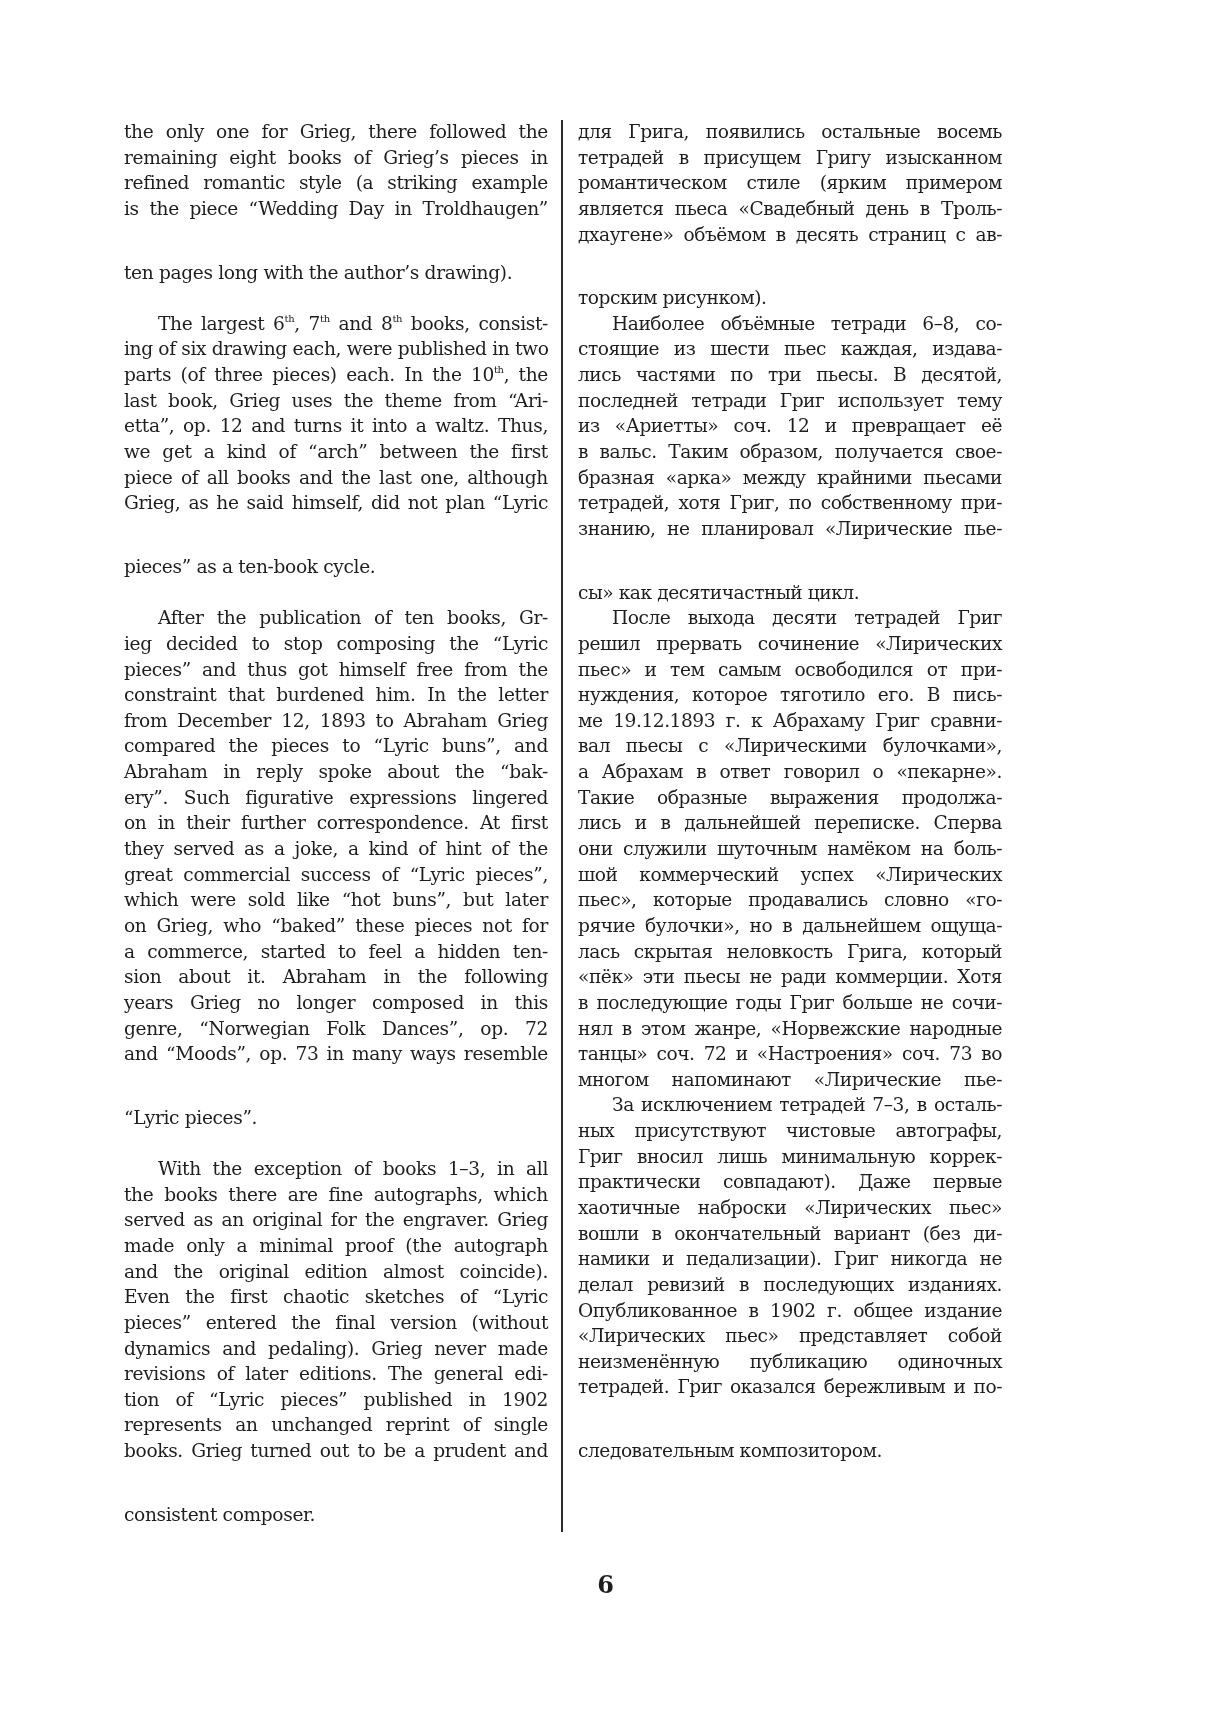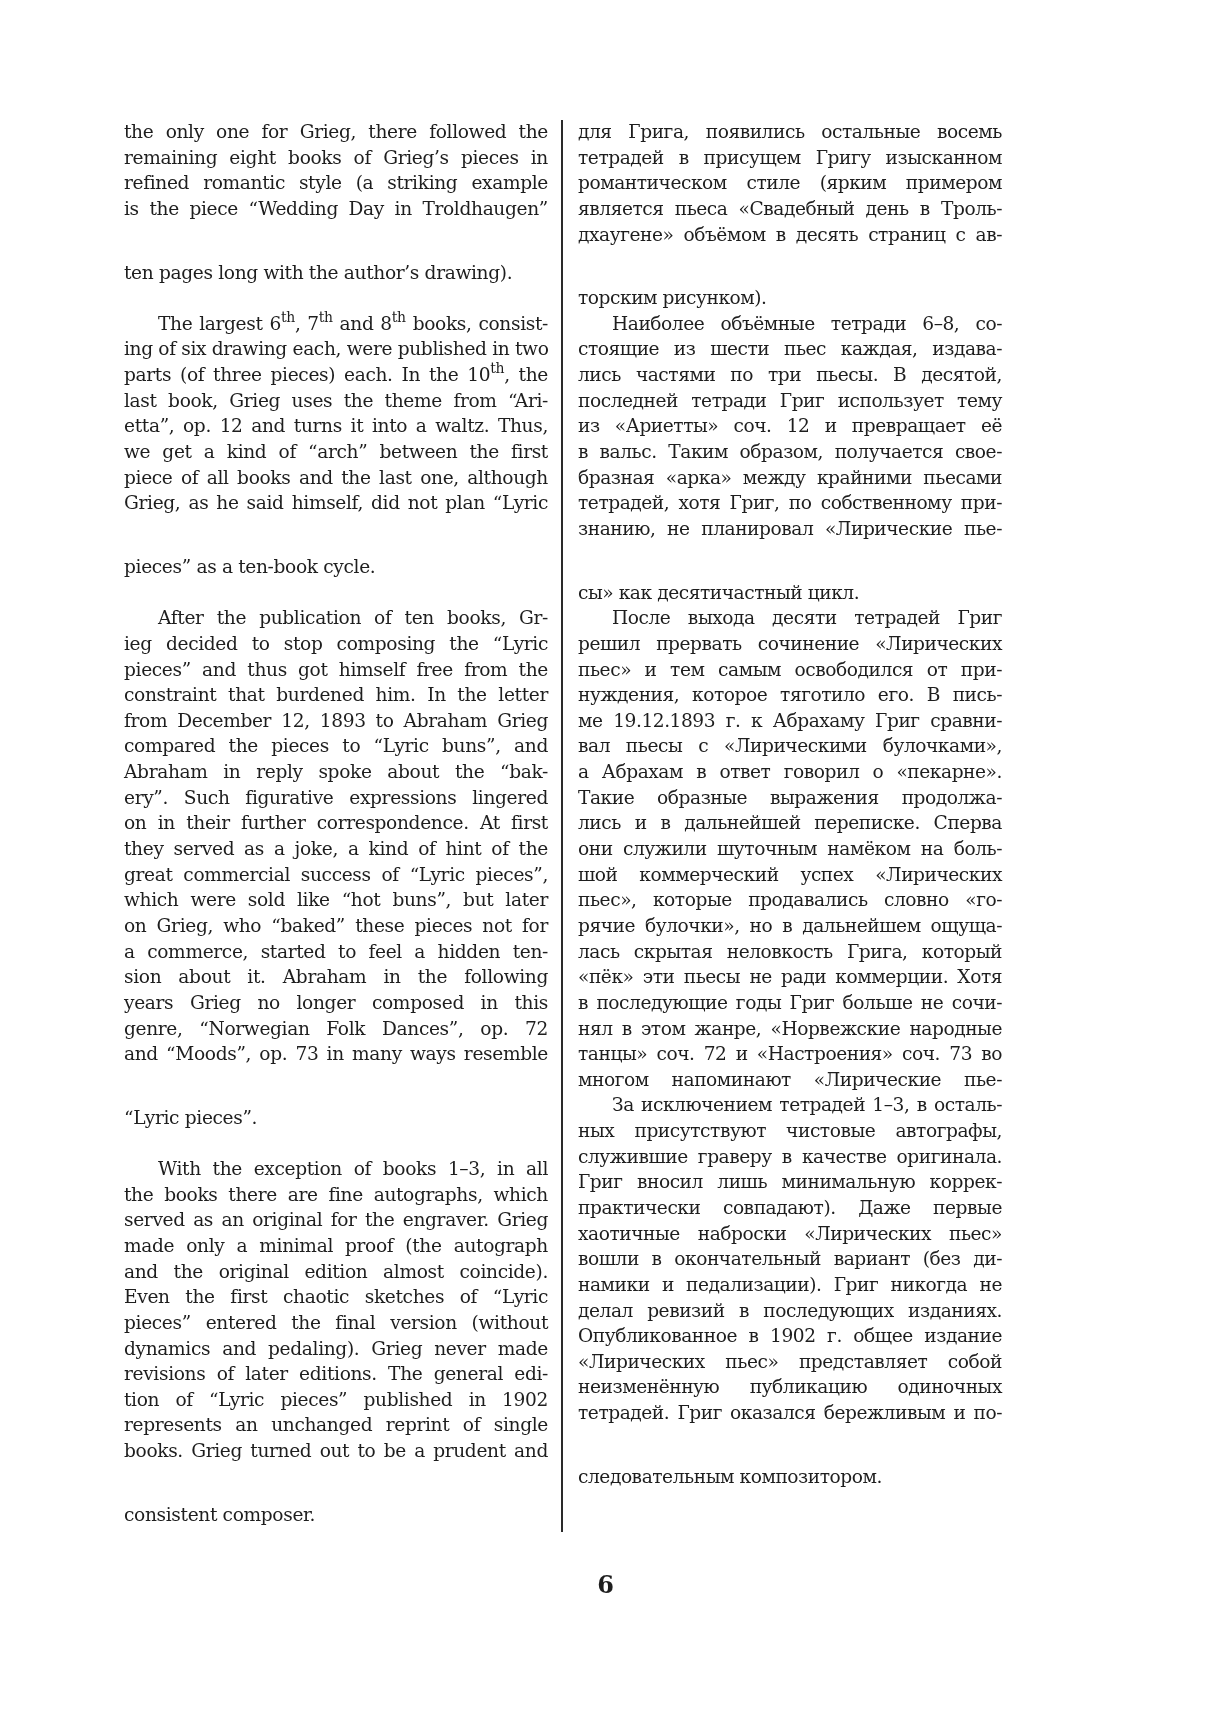--- a/index.html
+++ b/index.html
@@ -13,21 +13,21 @@
     color: #1e1e1e;
     text-align: justify;
     letter-spacing: -0.35px;
   }
   .col-en { left: 124px; top: 119px; width: 424px; }
   .col-ru { left: 578px; top: 119px; width: 424px; letter-spacing: -0.45px; }
   .line { display: block; white-space: nowrap; text-align: justify; text-align-last: justify; height: 25.65px; overflow: visible; }
   .line.last { text-align-last: left; margin-top: 38px; }
   .line.indent { padding-left: 34px; }
   .gap { display: block; height: 25.65px; }
-  sup { font-size: 14px; line-height: 0; vertical-align: 8px; }
+  sup { font-size: 10px; line-height: 0; vertical-align: 8px; }
   .rule { position: absolute; left: 561px; top: 120px; width: 1.5px; height: 1412px; background: #2a2a2a; }
   .pagenum {
     position: absolute; left: 0; width: 1211px; top: 1570px; text-align: center;
     font-family: "DejaVu Serif", serif; font-size: 24px; color: #1e1e1e; font-weight: bold;
   }
 </style>
 </head>
 <body>
 
 <div class="page">
@@ -127,23 +127,22 @@
         <span class="line">пьес», которые продавались словно «го-</span>
         <span class="line">рячие булочки», но в дальнейшем ощуща-</span>
         <span class="line">лась скрытая неловкость Грига, который</span>
         <span class="line">«пёк» эти пьесы не ради коммерции. Хотя</span>
         <span class="line">в последующие годы Григ больше не сочи-</span>
         <span class="line">нял в этом жанре, «Норвежские народные</span>
         <span class="line">танцы» соч. 72 и «Настроения» соч. 73 во</span>
         <span class="line">многом напоминают «Лирические пье-</span>
       </div>
       <div>
-        <span class="line indent">За исключением тетрадей 1–3, в осталь-</span>
+        <span class="line indent">За исключением тетрадей 7–3, в осталь-</span>
         <span class="line">ных присутствуют чистовые автографы,</span>
-        <span class="line">служившие граверу в качестве оригинала.</span>
         <span class="line">Григ вносил лишь минимальную коррек-</span>
         <span class="line">практически совпадают). Даже первые</span>
         <span class="line">хаотичные наброски «Лирических пьес»</span>
         <span class="line">вошли в окончательный вариант (без ди-</span>
         <span class="line">намики и педализации). Григ никогда не</span>
         <span class="line">делал ревизий в последующих изданиях.</span>
         <span class="line">Опубликованное в 1902 г. общее издание</span>
         <span class="line">«Лирических пьес» представляет собой</span>
         <span class="line">неизменённую публикацию одиночных</span>
         <span class="line">тетрадей. Григ оказался бережливым и по-</span>

